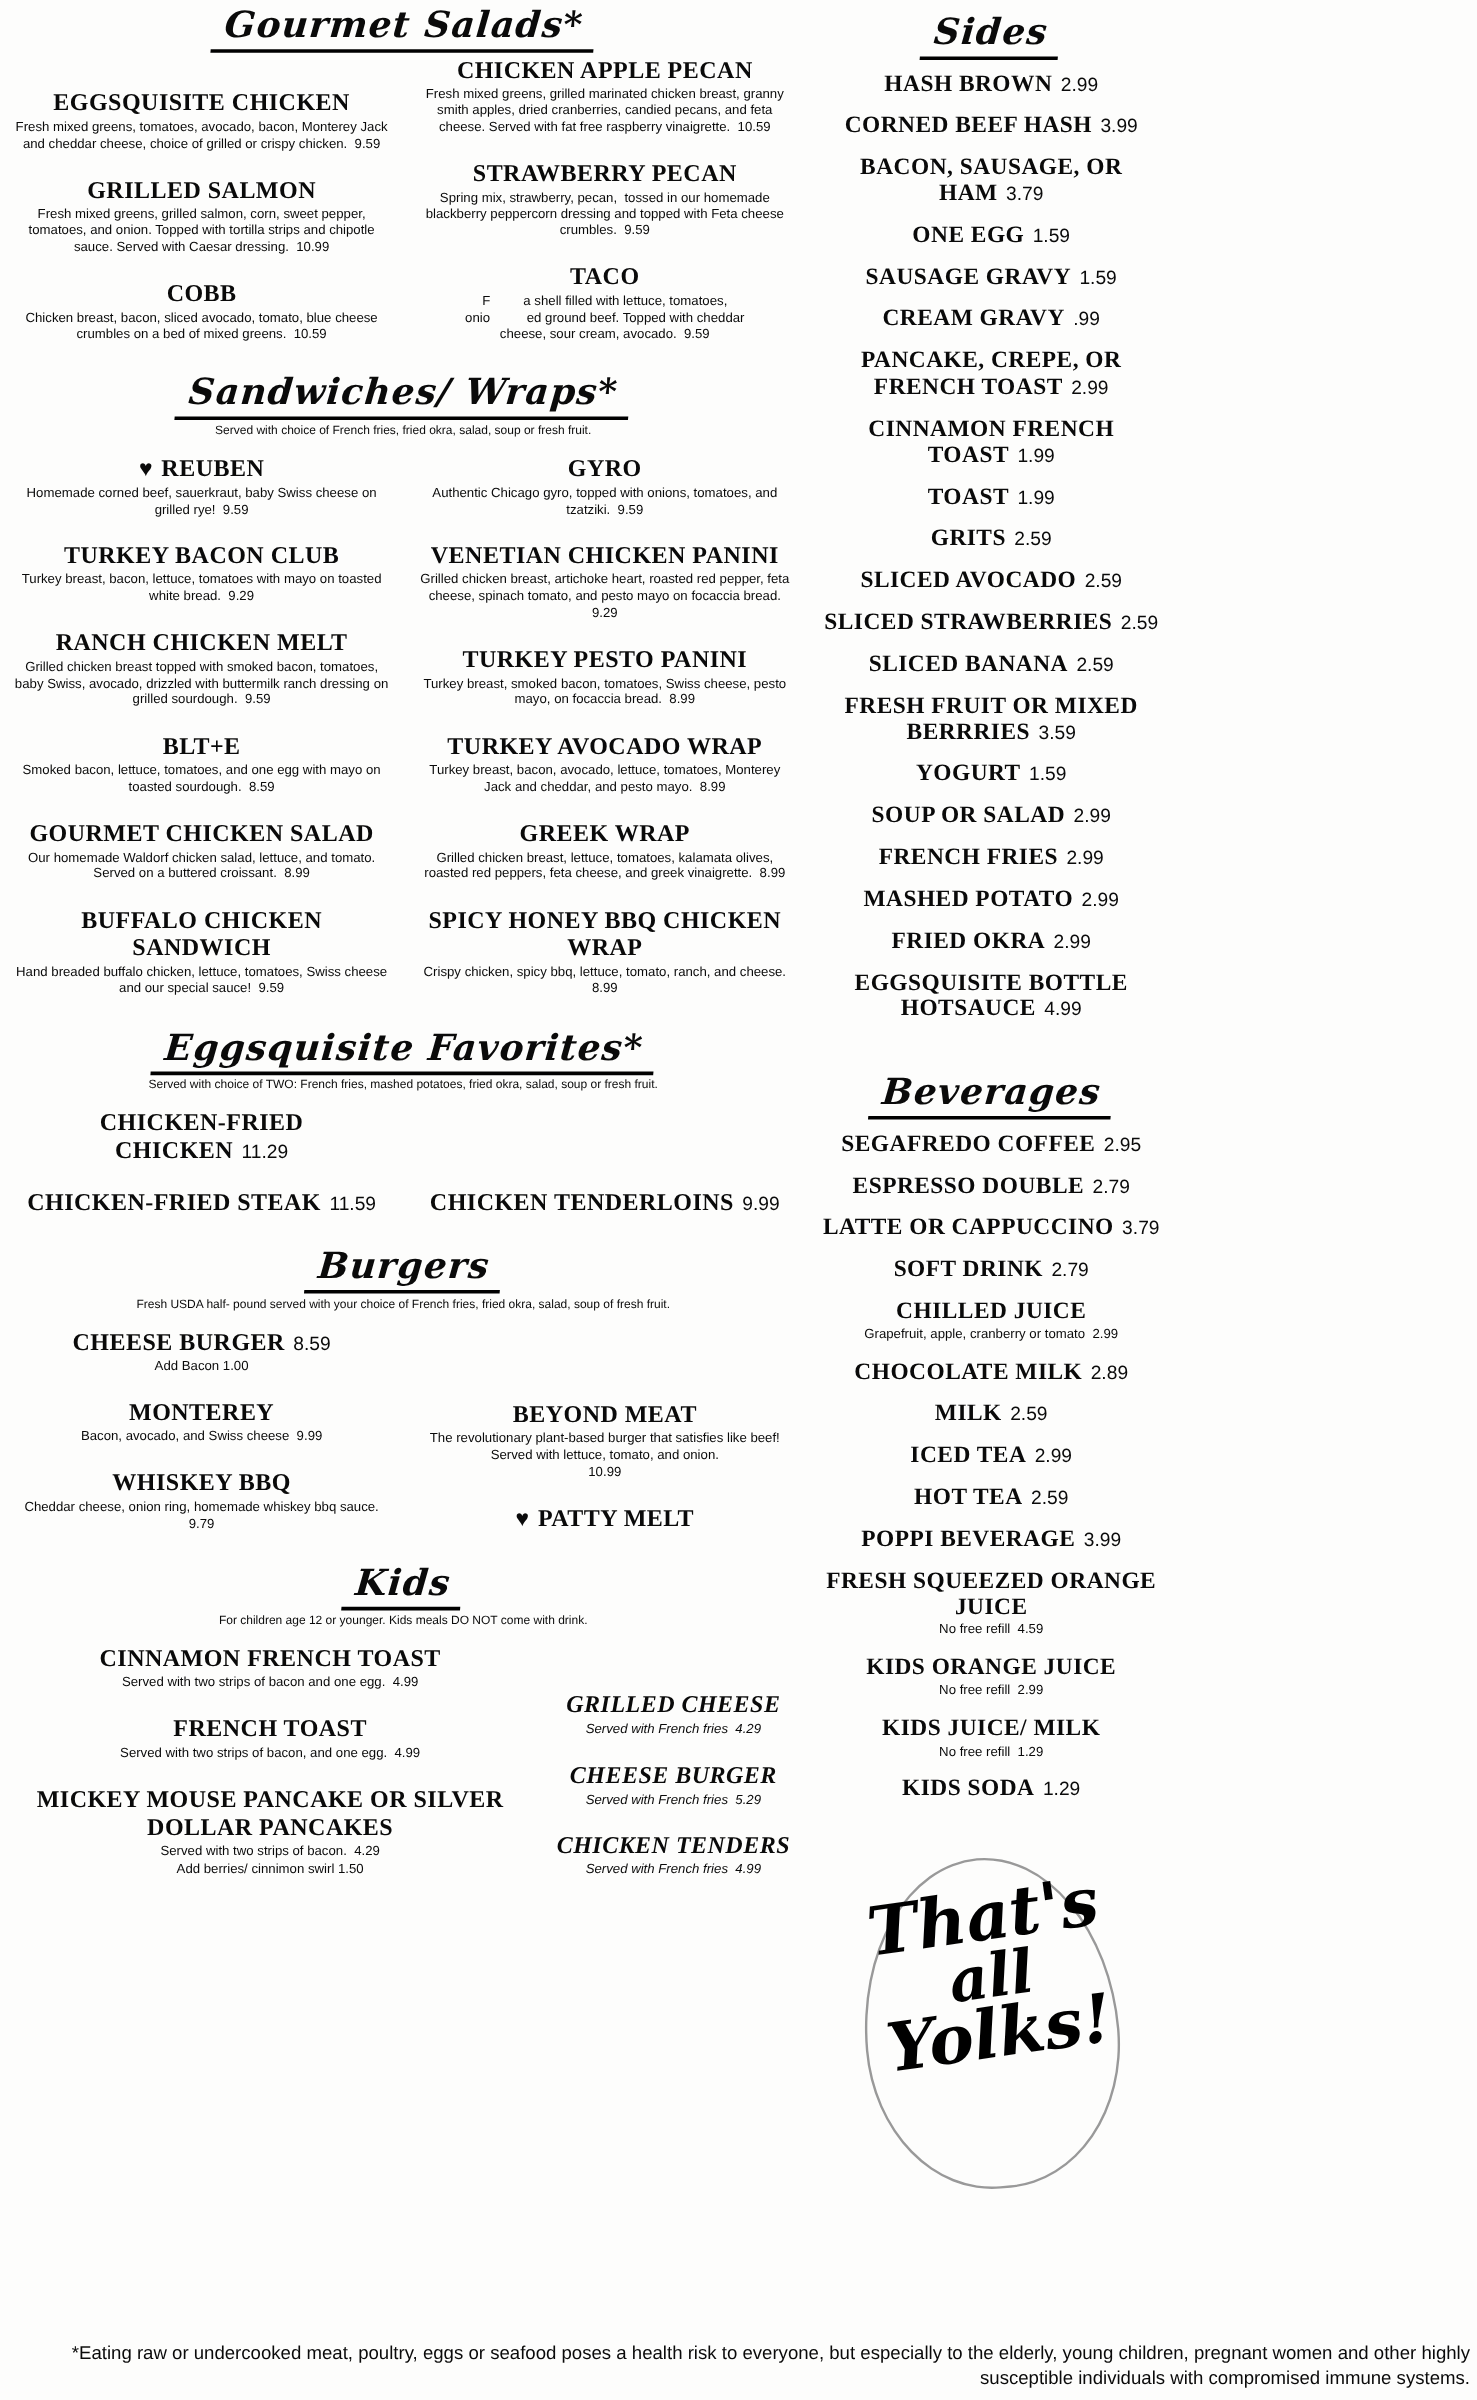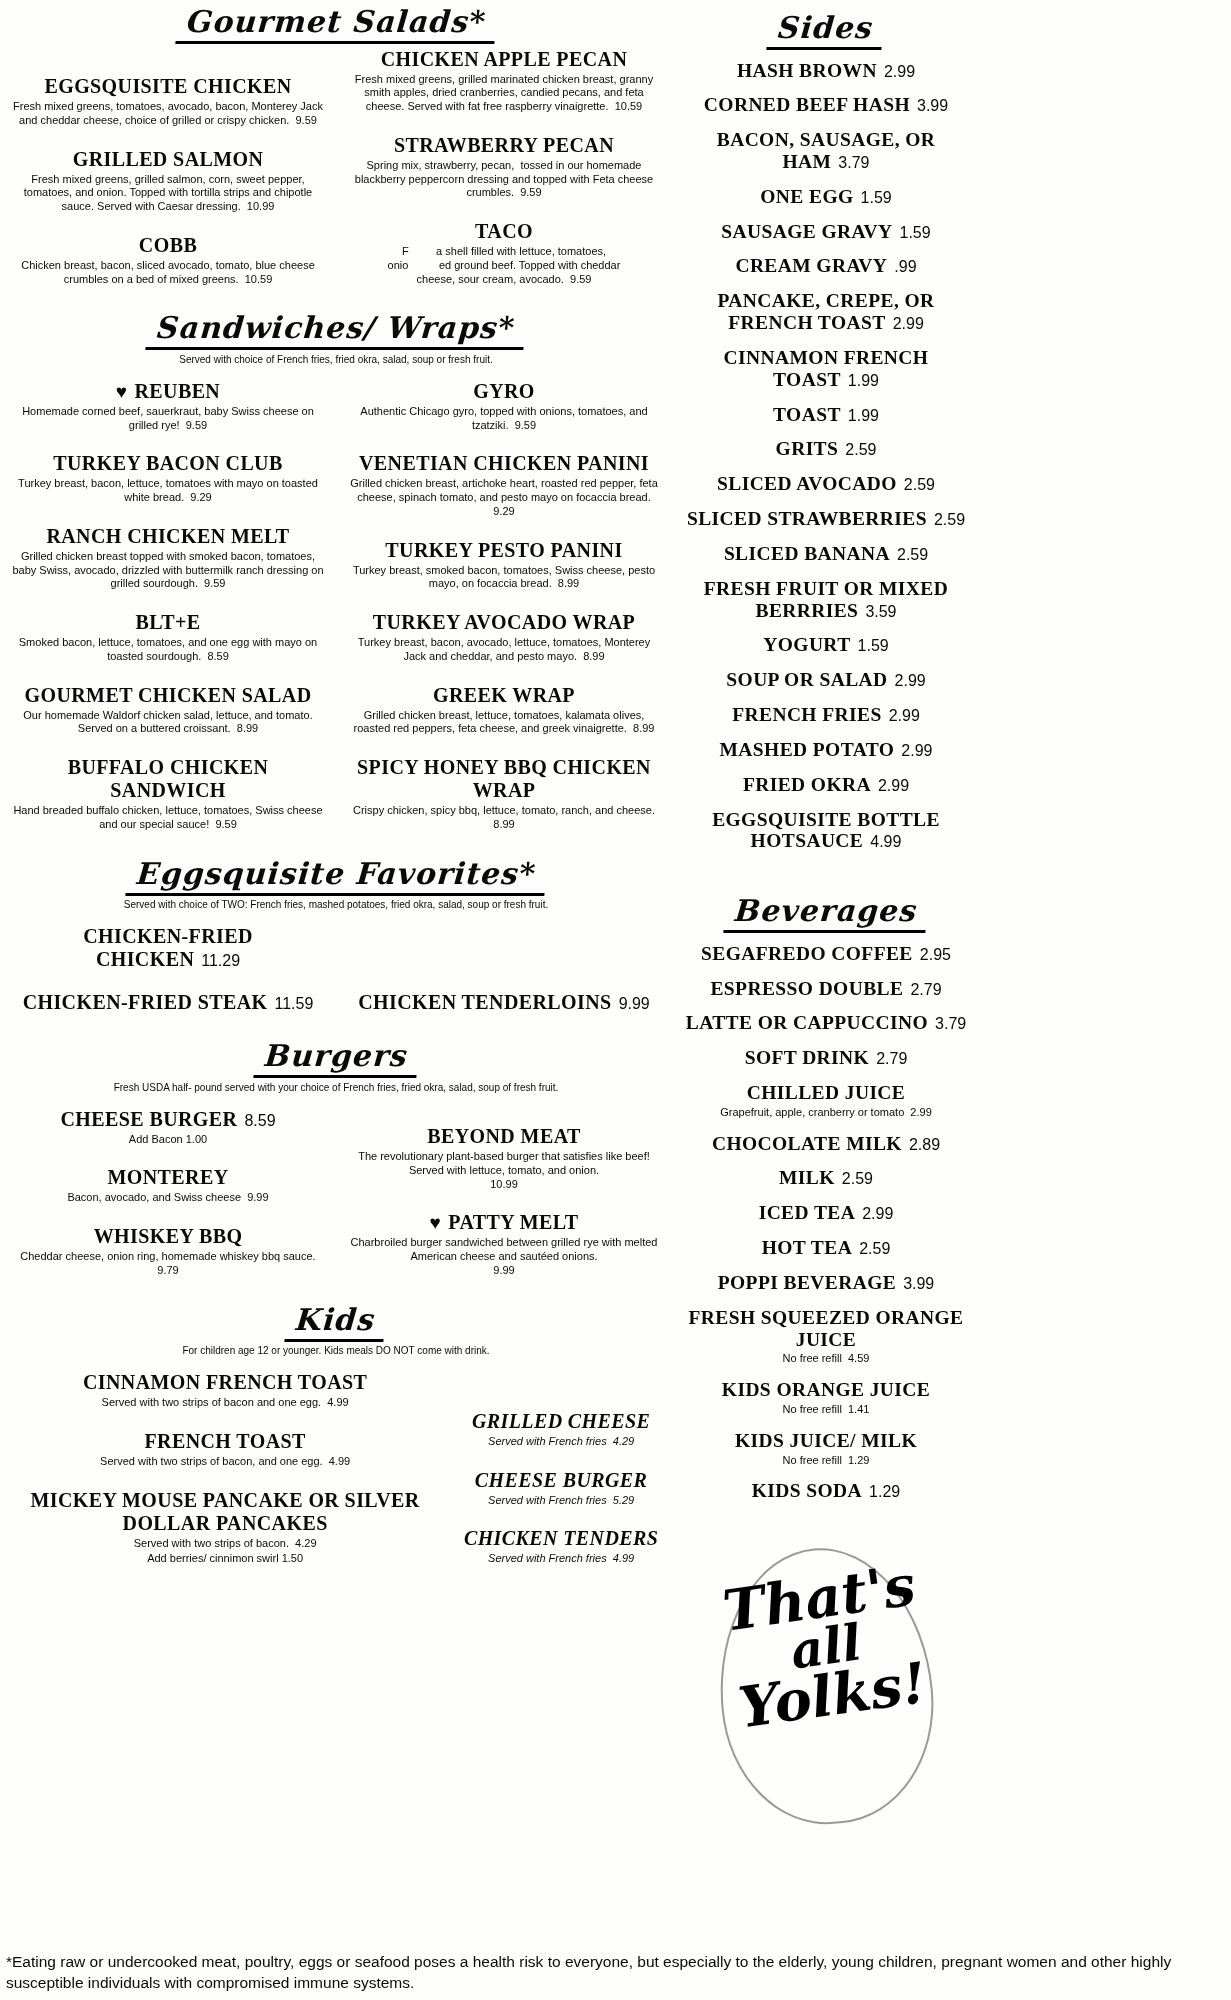--- a/index.html
+++ b/index.html
@@ -49,21 +49,21 @@
     position:absolute; left:0; right:0; top:26px; text-align:center;
     font-family:"DejaVu Serif", serif; font-style:italic; font-weight:bold;
     transform:rotate(-8deg); line-height:.92; color:#000;
   }
   .logo-l1 { font-size:56px; }
   .logo-l2 { font-size:50px; }
   .logo-l3 { font-size:56px; }
 
   .footer {
     position:absolute; left:0; right:0; bottom:6px;
-    text-align:left; font-size:15.5px; line-height:1.35; padding:0 6px;
+    text-align:right; font-size:15.5px; line-height:1.35; padding:0 6px;
   }
 </style>
 </head>
 <body>
 
 <div class="page">
 
   <div class="main-col">
 
     <section>
@@ -243,22 +243,20 @@
         <div class="col">
   <div class="item">
     <div class="item-name"><span>BEYOND MEAT</span></div>
     <div class="desc">The revolutionary plant-based burger that satisfies like beef! Served with lettuce, tomato, and onion.
 10.99</div>
 
   </div>
 
   <div class="item">
     <div class="item-name"><span class="heart">♥</span><span>PATTY MELT</span></div>
-    <div class="desc">Charbroiled burger sandwiched between grilled rye with melted American cheese and sautéed onions.
-9.99</div>
 
   </div>
 </div>
       </div>
     </section>
 
     <section>
       <div class="hrow"><span class="script-header">Kids</span></div>
       <div class="subtitle">For children age 12 or younger. Kids meals DO NOT come with drink.</div>
       <div class="cols kids">
@@ -470,21 +468,21 @@
   </div>
 
   <div class="item">
     <div class="item-name"><span>FRESH SQUEEZED ORANGE JUICE</span></div>
     <div class="desc">No free refill  4.59</div>
 
   </div>
 
   <div class="item">
     <div class="item-name"><span>KIDS ORANGE JUICE</span></div>
-    <div class="desc">No free refill  1.41</div>
+    <div class="desc">No free refill  2.99</div>
 
   </div>
 
   <div class="item">
     <div class="item-name"><span>KIDS JUICE/ MILK</span></div>
     <div class="desc">No free refill  1.29</div>
 
   </div>
 
   <div class="item">

